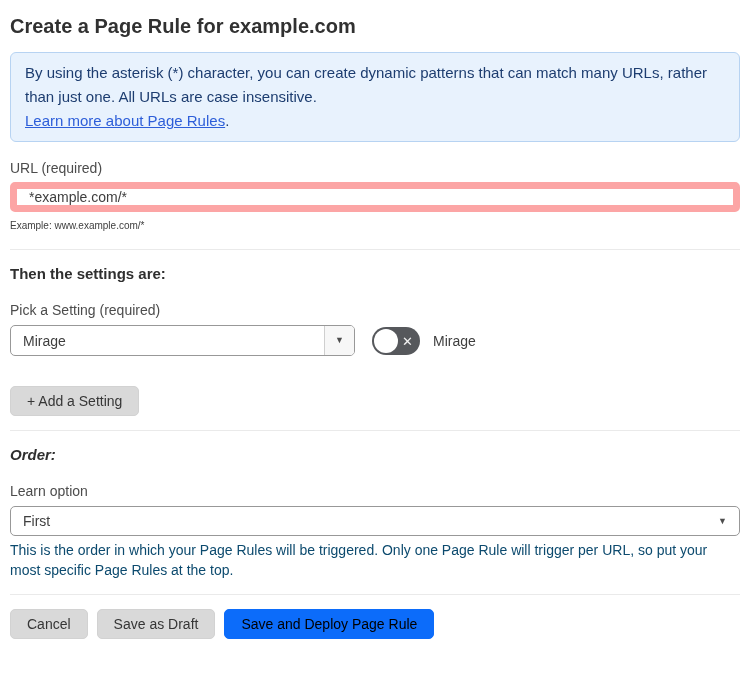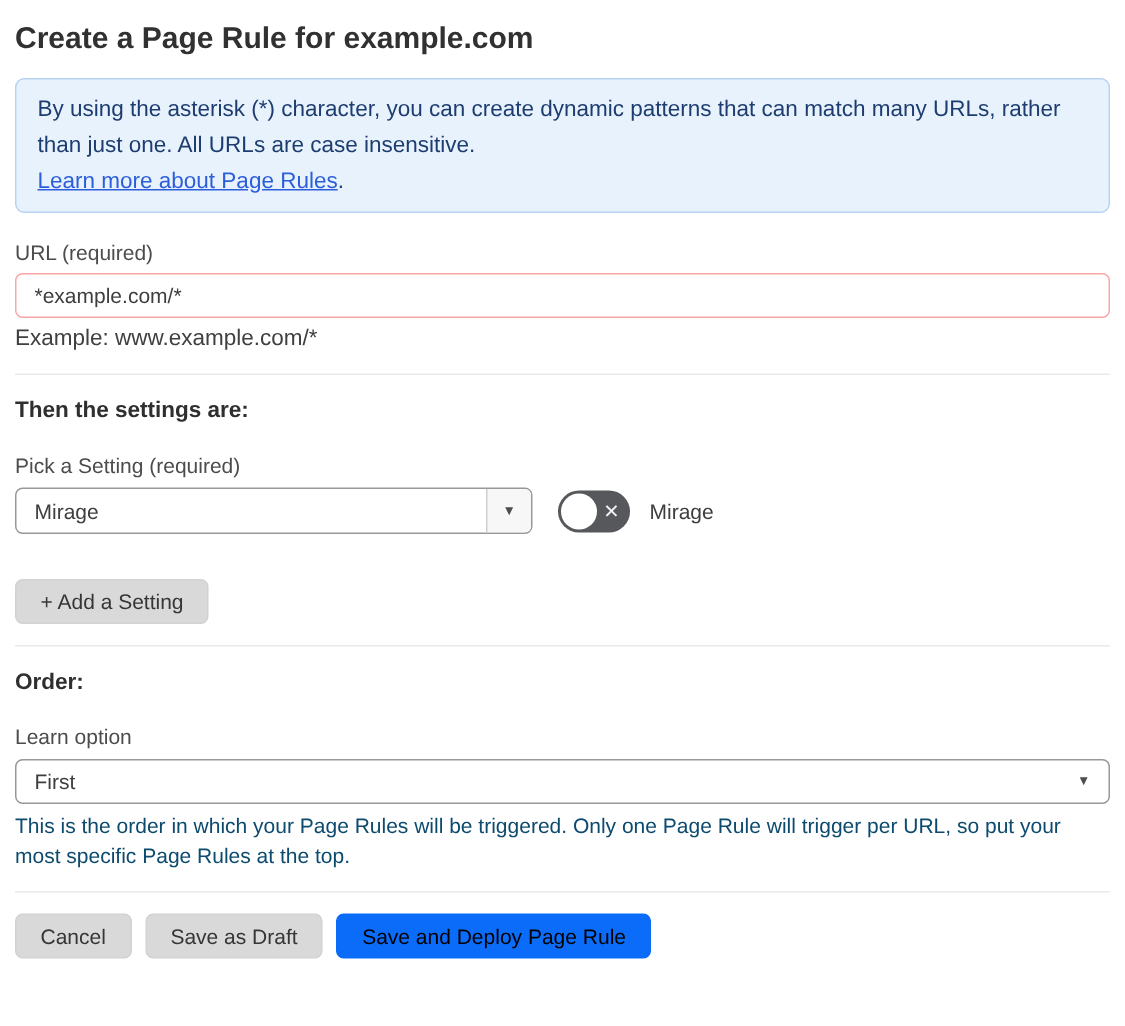--- a/index.html
+++ b/index.html
@@ -26,35 +26,35 @@
     font-size: 15px; line-height: 24px;
     color: #1d3d70;
   }
   .info-heading { font-weight: bold; }
   .info-link {
     color: #2d5ed9; text-decoration: underline; cursor: pointer;
   }
 
   
   .field-label { font-size: 14px; color: #4c4c4c; line-height: 18px; margin-top: 17px; }
-  .helper-text { font-size: 15px; color: #404040; line-height: 18px; margin-top: 5px; }
+  .helper-text { font-size: 10px; color: #404040; line-height: 18px; margin-top: 5px; }
 
   
   .text-input {
     display: block; width: 730px; height: 30px;
     margin-top: 5px; padding: 0 12px;
-    border: 1px solid #fca5a5; border-radius: 5px;
+    border: 7px solid #fca5a5; border-radius: 5px;
     font-family: inherit; font-size: 14px; color: #3e3e3e;
     background: #ffffff; outline: none;
   }
 
   .divider { border: none; border-top: 1px solid #eaeaea; margin: 14px 0; }
 
   .section-heading { font-size: 15px; font-weight: bold; color: #2f2f2f; line-height: 20px; }
-  .order-heading { margin-top: 8px; }
+  .order-heading { margin-top: 8px; font-style: italic; }
 
   
   .setting-row { display: flex; align-items: center; margin-top: 6px; }
   .setting-select {
     display: flex; width: 345px; height: 31px;
     border: 1px solid #989898; border-radius: 5px;
     background: #ffffff; overflow: hidden; cursor: pointer;
   }
   .setting-select-value {
     flex: 1; display: flex; align-items: center;

